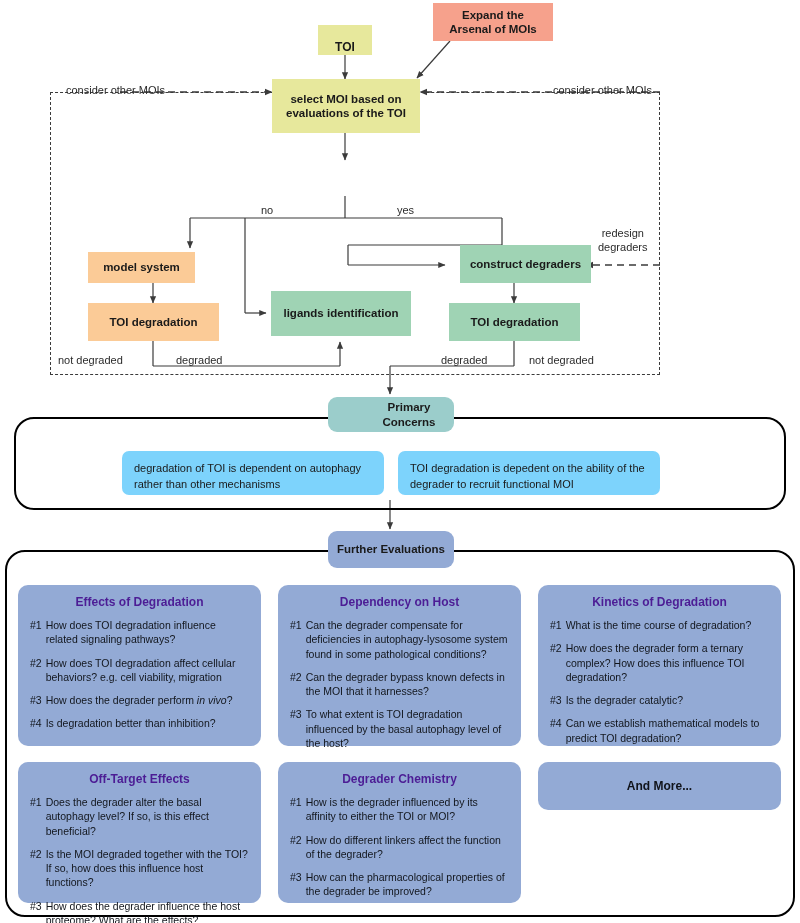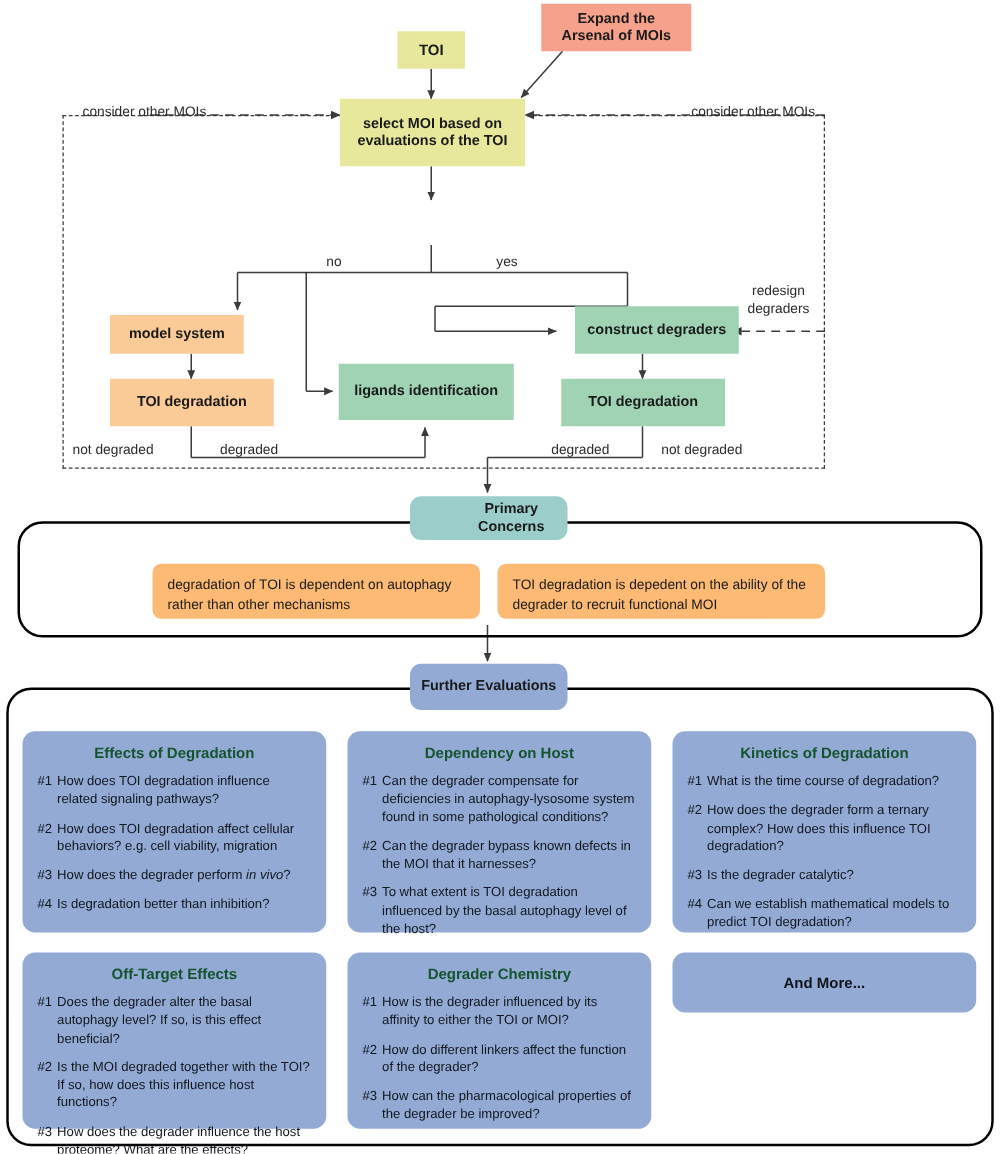--- a/index.html
+++ b/index.html
@@ -42,21 +42,21 @@
     position:absolute;
     font-weight:normal;
     font-size:11px;
     color:#2b2b2b;
     white-space:nowrap;
     z-index:4;
   }
   .concern-pill{
     position:absolute;
     box-sizing:border-box;
-    background:#fdba74;
+    background:#7dd3fc;
     border-radius:7px;
     font-size:11px;
     font-weight:normal;
     color:#1a1a1a;
     line-height:1.45;
     padding:10px 12px;
     z-index:3;
   }
   .roundbox{
     position:absolute;
@@ -71,21 +71,21 @@
     box-sizing:border-box;
     background:#93aad5;
     border-radius:10px;
     padding:10px 12px 8px 12px;
     z-index:3;
   }
   .card-title{
     text-align:center;
     font-weight:bold;
     font-size:12px;
-    color:#14532d;
+    color:#4c1d95;
     margin-bottom:9px;
   }
   .qitem{
     display:flex;
     font-size:10.5px;
     line-height:1.36;
     color:#12161d;
     margin-bottom:9px;
   }
   .qnum{flex:0 0 auto;margin-right:4px;}
@@ -152,21 +152,21 @@
       <line x1="390" y1="500" x2="390" y2="529" marker-end="url(#ah)"></line>
     </g>
 
     <g stroke="#3b3b3b" stroke-width="1.3" fill="none" stroke-dasharray="7,5">
       <line x1="120" y1="92" x2="272" y2="92" marker-end="url(#ah)"></line>
       <line x1="660" y1="92" x2="420" y2="92" marker-end="url(#ah)"></line>
       <line x1="660" y1="265" x2="586" y2="265" marker-end="url(#ah)"></line>
     </g>
   </svg>
 
-  <div class="node yellow" style="left:318px;top:25px;width:54px;height:30px;font-size:12px;">
+  <div class="node yellow" style="left:318px;top:25px;width:54px;height:30px;font-size:12px;align-items:flex-end;">
     <span>TOI</span>
   </div>
 
   <div class="node yellow" style="left:272px;top:79px;width:148px;height:54px;font-size:11.5px;">
     <span style="white-space:pre-line;">select MOI based on
 evaluations of the TOI</span>
   </div>
 
   <div class="node salmon" style="left:433px;top:3px;width:120px;height:38px;font-size:11.5px;">
     <span class="ml" style="white-space:pre-line;">Expand the

